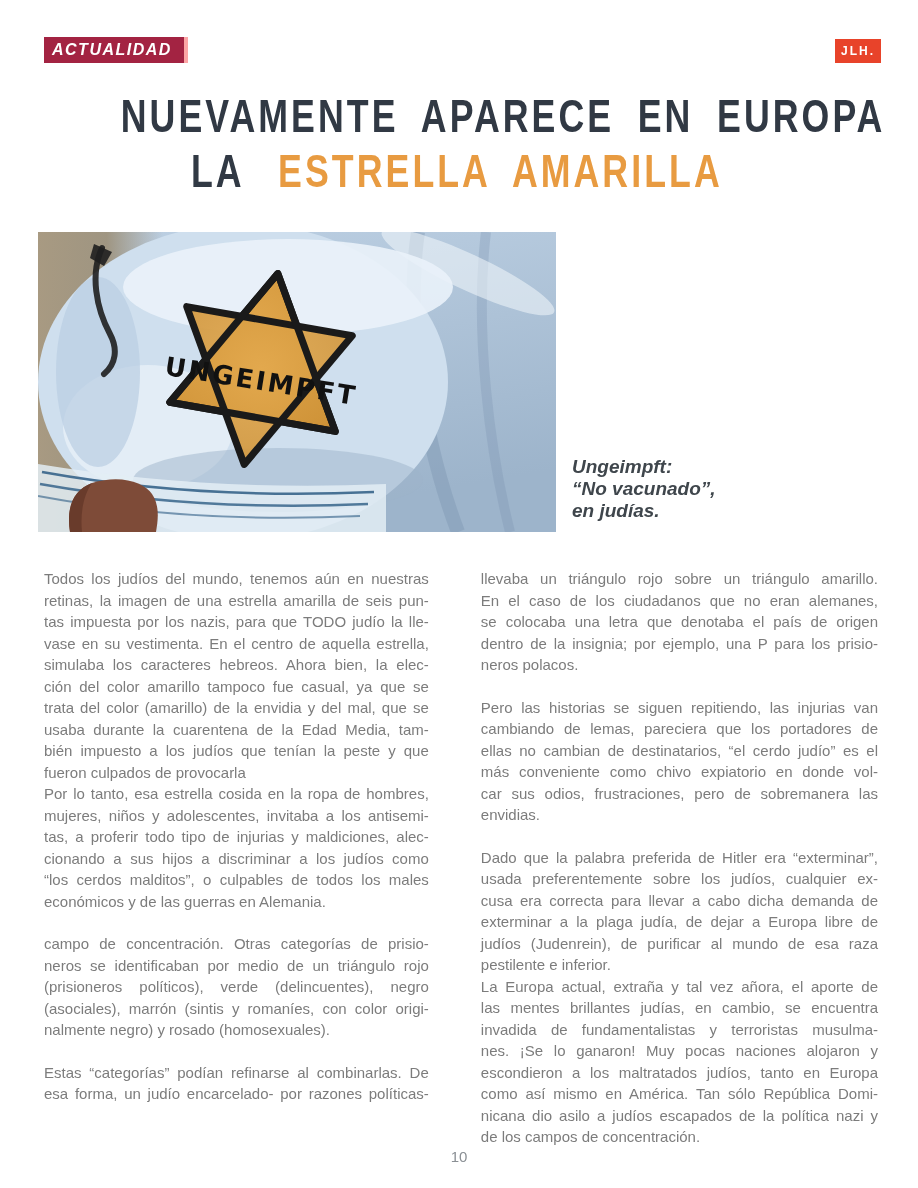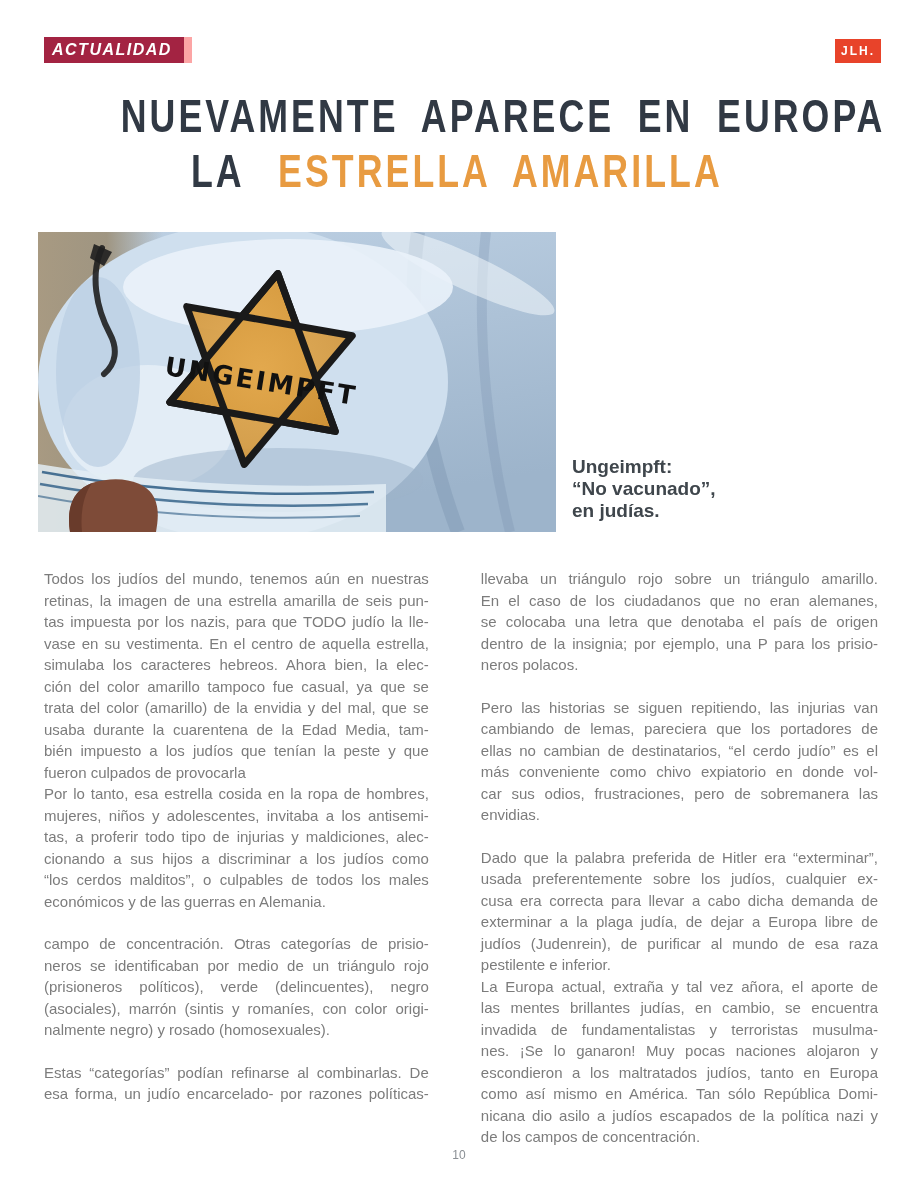--- a/index.html
+++ b/index.html
@@ -8,21 +8,21 @@
     background:#ffffff;overflow:hidden;
     font-family:"Liberation Sans",sans-serif;
   }
   
   .badge-left{
     position:absolute;left:44px;top:37px;
     background:#a32342;color:#ffffff;
     font-weight:bold;font-style:italic;
     font-size:16px;letter-spacing:1.5px;
     padding:4px 12px 4px 8px;
-    border-right:8px solid #fca5a5;
+    border-right:4px solid #fca5a5;
   }
   .badge-right{
     position:absolute;right:37px;top:39px;
     background:#e8432a;color:#ffffff;
     font-weight:bold;
     font-size:12px;letter-spacing:2px;
     padding:5px 6px;
   }
   
   .title-block{position:absolute;left:0;top:88px;width:914px;text-align:center;}
@@ -32,35 +32,35 @@
     font-weight:bold;font-size:47px;letter-spacing:4px;word-spacing:14px;
   }
   .t-dark{color:#313944;}
   .t-accent{color:#e89b41;}
   .la-gap{margin-right:44px;}
   
   .photo{position:absolute;left:38px;top:232px;width:518px;height:300px;}
   
   .caption{
     position:absolute;left:572px;top:456px;
-    font-size:19px;font-weight:bold;color:#3f464c;line-height:22px;
+    font-size:19px;font-weight:bold;color:#3f464c;line-height:22px;font-style:italic;
   }
   
   .article{position:absolute;left:44px;top:568px;width:834px;display:flex;gap:39px;}
   .col{color:#7c7c7c;font-size:15px;line-height:21.5px;}
   .col1{width:404px;margin-right:13px;}
   .col2{width:417px;}
   .para{margin:0;}
   .para.gap{margin-top:21px;}
   .line{text-align:justify;text-align-last:justify;}
   .line.endline{text-align-last:left;}
   
   .footer{
     position:absolute;left:0;top:1148px;width:918px;text-align:center;
-    color:#8a8f94;font-size:12px;
+    color:#8a8f94;font-size:15px;
   }
 </style>
 </head>
 <body>
 
 <div class="page">
 
   <div class="badge-left">
     <span>ACTUALIDAD</span>
   </div>

